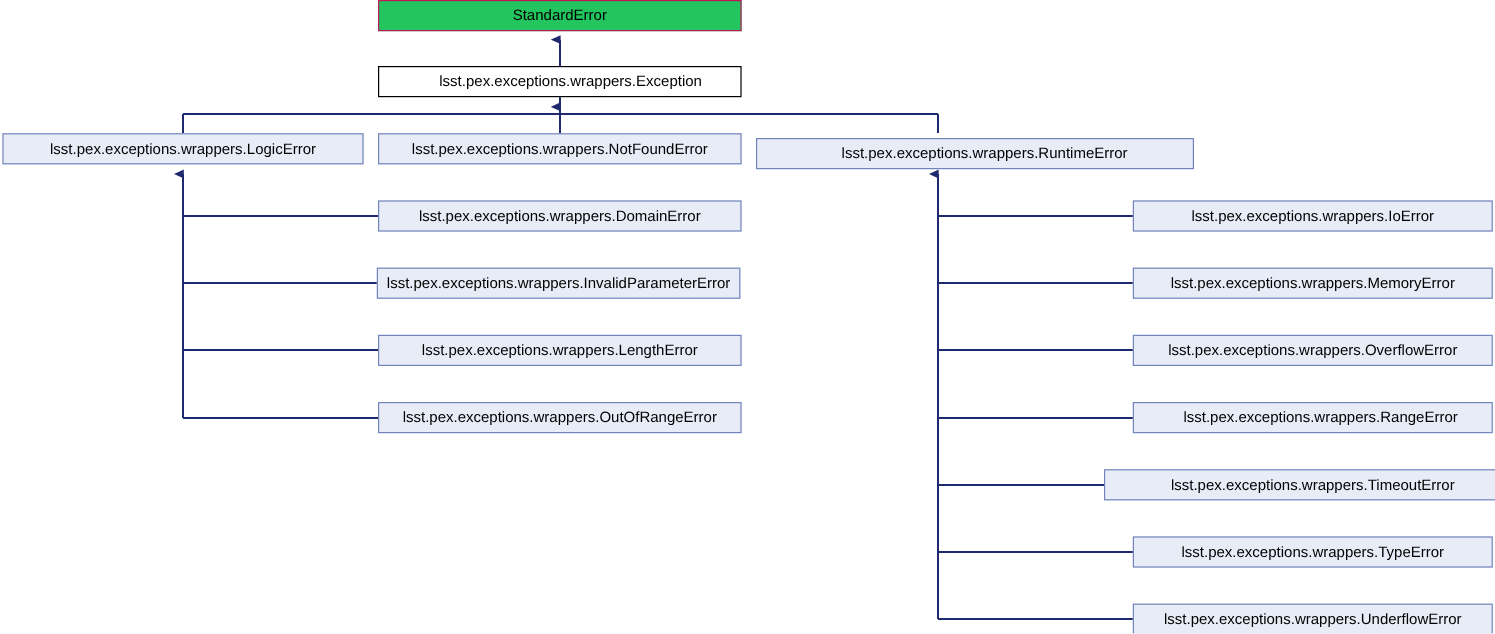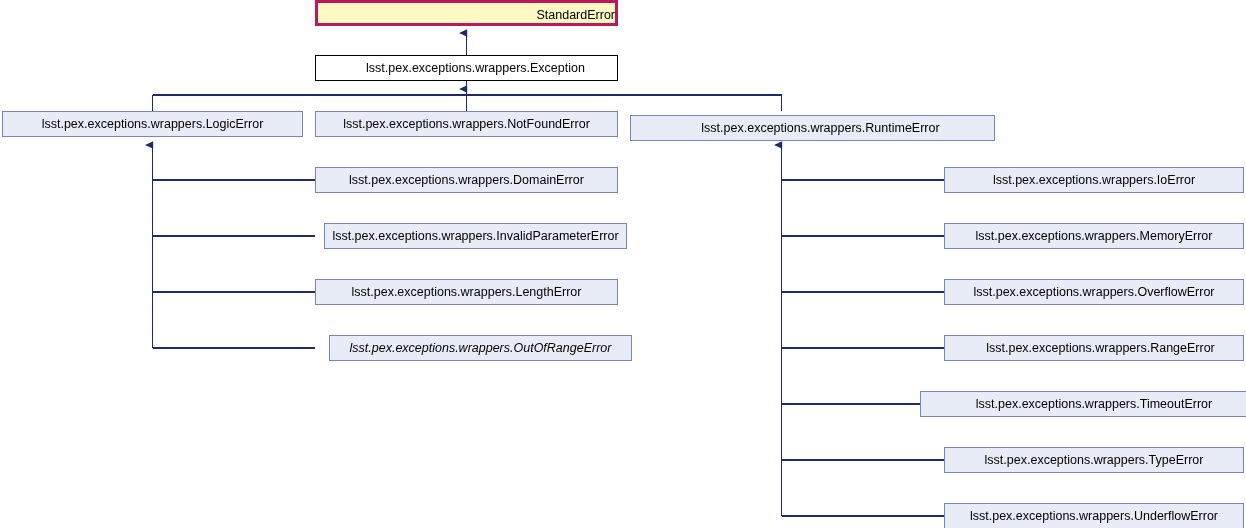--- a/index.html
+++ b/index.html
@@ -34,23 +34,22 @@
     color: #000000;
     white-space: nowrap;
     overflow: hidden;
     z-index: 2;
   }
   .node.derived {
     background: #e8ecf7;
     border: 1px solid #7286bd;
   }
   .node.root {
-    background: #fef9c3;
-    border: 3px solid #be185d;
-    text-align: right;
+    background: #22c55e;
+    border: 1px solid #be185d;
   }
   .node.plain {
     background: #ffffff;
     border: 1px solid #000000;
   }
 </style>
 </head>
 <body>
 
 <div id="diagram">
@@ -93,23 +92,23 @@
     </g>
   </svg>
 
   <div id="nodes">
       <div class="node root" style="left: 315px; top: 0px; width: 303px;">StandardError</div>
       <div class="node plain" style="left: 315px; top: 55px; width: 303px; padding-left: 18px;">lsst.pex.exceptions.wrappers.Exception</div>
       <div class="node derived" style="left: 2px; top: 111px; width: 301px;">lsst.pex.exceptions.wrappers.LogicError</div>
       <div class="node derived" style="left: 315px; top: 111px; width: 303px;">lsst.pex.exceptions.wrappers.NotFoundError</div>
       <div class="node derived" style="left: 630px; top: 115px; width: 365px; padding-left: 16px;">lsst.pex.exceptions.wrappers.RuntimeError</div>
       <div class="node derived" style="left: 315px; top: 167px; width: 303px;">lsst.pex.exceptions.wrappers.DomainError</div>
-      <div class="node derived" style="left: 324px; top: 223px; width: 303px;">lsst.pex.exceptions.wrappers.InvalidParameterError</div>
+      <div class="node derived" style="left: 314px; top: 223px; width: 303px;">lsst.pex.exceptions.wrappers.InvalidParameterError</div>
       <div class="node derived" style="left: 315px; top: 279px; width: 303px;">lsst.pex.exceptions.wrappers.LengthError</div>
-      <div class="node derived" style="left: 329px; top: 335px; width: 303px; font-style: italic;">lsst.pex.exceptions.wrappers.OutOfRangeError</div>
+      <div class="node derived" style="left: 315px; top: 335px; width: 303px;">lsst.pex.exceptions.wrappers.OutOfRangeError</div>
       <div class="node derived" style="left: 944px; top: 167px; width: 300px;">lsst.pex.exceptions.wrappers.IoError</div>
       <div class="node derived" style="left: 944px; top: 223px; width: 300px;">lsst.pex.exceptions.wrappers.MemoryError</div>
       <div class="node derived" style="left: 944px; top: 279px; width: 300px;">lsst.pex.exceptions.wrappers.OverflowError</div>
       <div class="node derived" style="left: 944px; top: 335px; width: 300px; padding-left: 13px;">lsst.pex.exceptions.wrappers.RangeError</div>
       <div class="node derived" style="left: 920px; top: 391px; width: 348px;">lsst.pex.exceptions.wrappers.TimeoutError</div>
       <div class="node derived" style="left: 944px; top: 447px; width: 300px;">lsst.pex.exceptions.wrappers.TypeError</div>
       <div class="node derived" style="left: 944px; top: 503px; width: 300px;">lsst.pex.exceptions.wrappers.UnderflowError</div>
     </div>
 
 </div>

